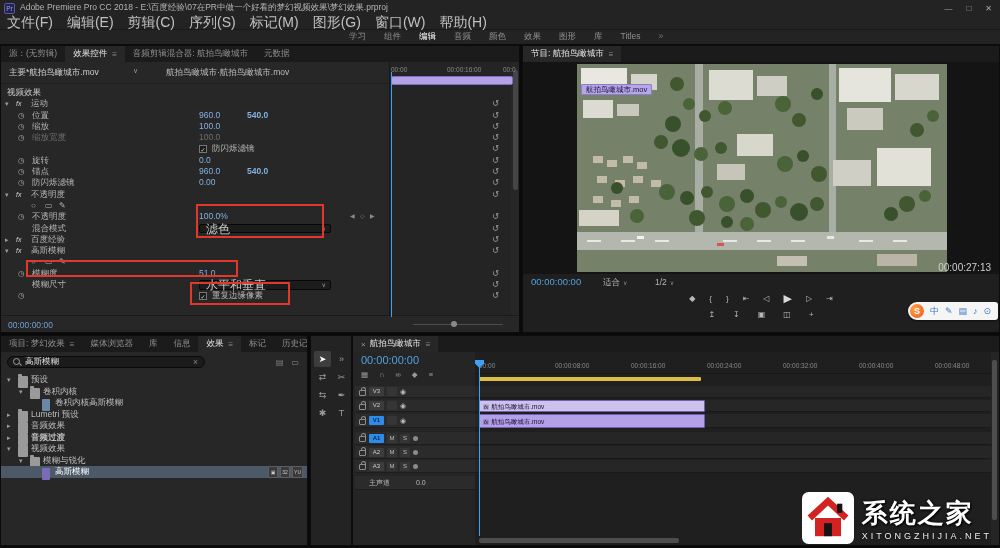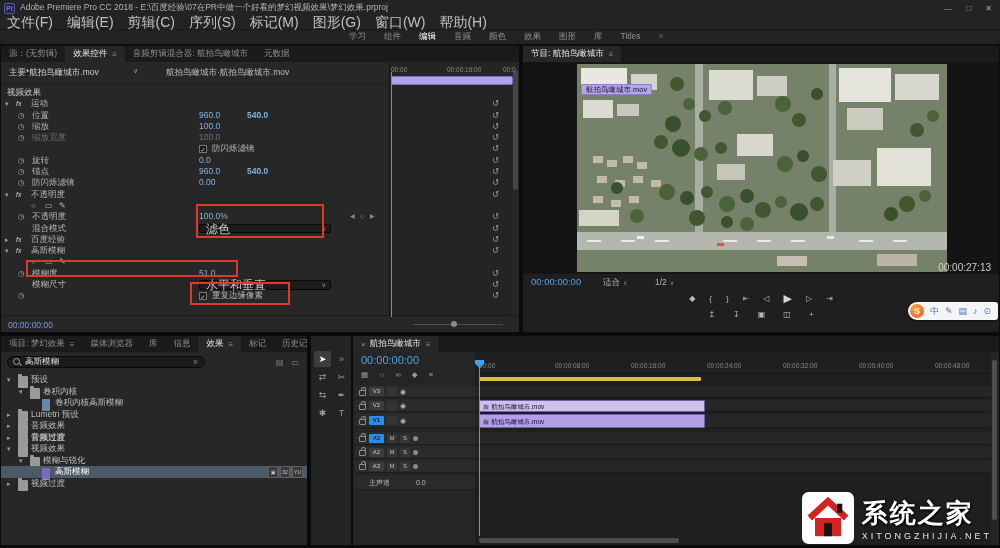--- a/index.html
+++ b/index.html
@@ -536,25 +536,20 @@
         </div>
         <div class="tree-row sel">
           <span class="ticn item" style="left: 41px;"></span>
           <span class="tlabel" style="left: 54px;">高斯模糊</span>
           <span class="badges">
             <span class="badge">▣</span>
             <span class="badge">32</span>
             <span class="badge">YU</span>
           </span>
         </div>
-        <div class="tree-row">
-          <span class="twl" style="left: 6px;">▸</span>
-          <span class="ticn fold" style="left: 17px;"></span>
-          <span class="tlabel" style="left: 30px;">视频过渡</span>
-        </div>
       </div>
   </div>
 
   <div id="tools-panel" class="panel">
     <div id="tools-grid">
         <div class="tool active">➤</div>
         <div class="tool">»</div>
         <div class="tool">⇄</div>
         <div class="tool">✂</div>
         <div class="tool">⇆</div>

